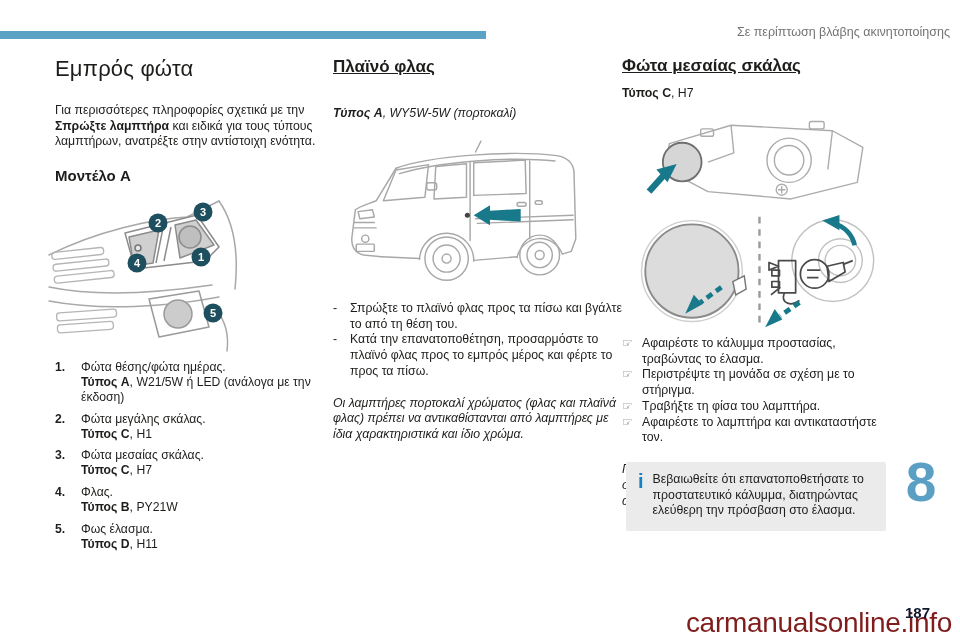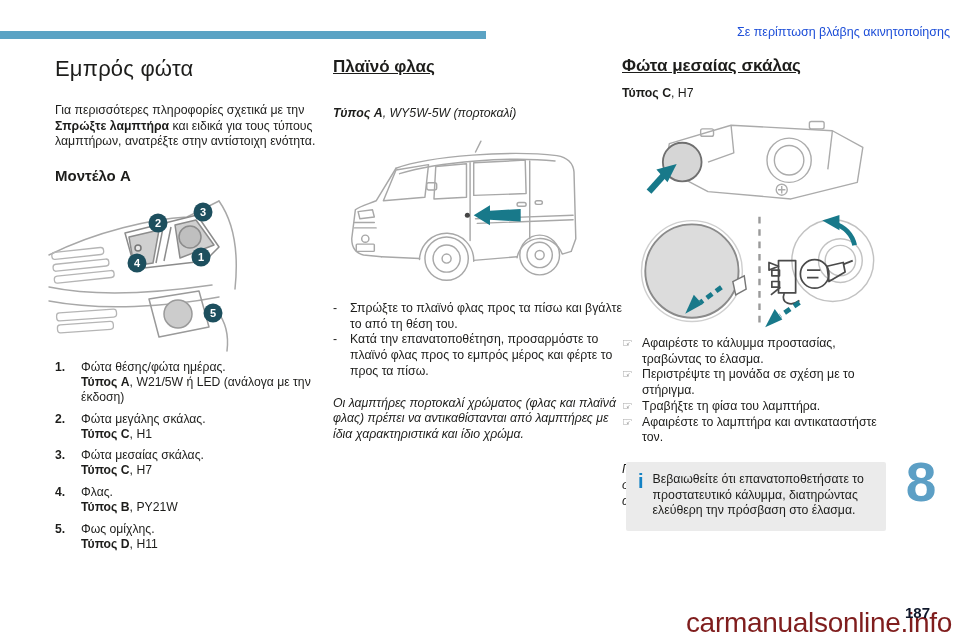--- a/index.html
+++ b/index.html
@@ -1,19 +1,19 @@
 <!DOCTYPE html>
 <html><head>
 <meta charset="utf-8">
 <style>
   html,body{margin:0;padding:0;background:#fff;}
   .page{position:relative;width:960px;height:640px;background:#ffffff;overflow:hidden;
         font-family:"Liberation Sans",sans-serif;color:#1d1d1b;}
   .topbar{position:absolute;left:0;top:31px;width:486px;height:8px;background:#5ba3c4;}
-  .running-title{position:absolute;top:25px;right:10px;font-size:12.5px;color:#1d4ed8;}
+  .running-title{position:absolute;top:25px;right:10px;font-size:12.5px;color:#737373;}
   .h-main{position:absolute;font-size:22px;font-weight:normal;letter-spacing:.2px;}
   .h-sec{position:absolute;font-size:17px;font-weight:bold;text-decoration:underline;}
   .h-sub{position:absolute;font-size:15px;font-weight:bold;}
   .txt{font-size:12.3px;line-height:1.28;}
   .abs{position:absolute;}
   .type-line b{font-weight:bold;}
   
   .bulb-item{display:flex;margin-bottom:7px;font-size:12.2px;line-height:1.22;}
   .bulb-item .num{width:26px;flex:0 0 26px;font-weight:bold;}
   
@@ -118,21 +118,21 @@
       <span><span>Φώτα μεσαίας σκάλας.</span><br>
         <b>Τύπος C</b><span>, H7</span></span>
     </div>
     <div class="bulb-item">
       <span class="num">4.</span>
       <span><span>Φλας.</span><br>
         <b>Τύπος B</b><span>, PY21W</span></span>
     </div>
     <div class="bulb-item">
       <span class="num">5.</span>
-      <span><span>Φως ομίχλης.</span><br>
+      <span><span>Φως έλασμα.</span><br>
         <b>Τύπος D</b><span>, H11</span></span>
     </div>
   </div>
 
   <div class="h-sec" style="left:333px;top:57px;">Πλαϊνό φλας</div>
 
   <div class="abs txt type-line" style="left:333px;top:106px;font-style:italic;">
     <b>Τύπος A</b><span>, WY5W-5W (πορτοκαλί)</span>
   </div>
 

